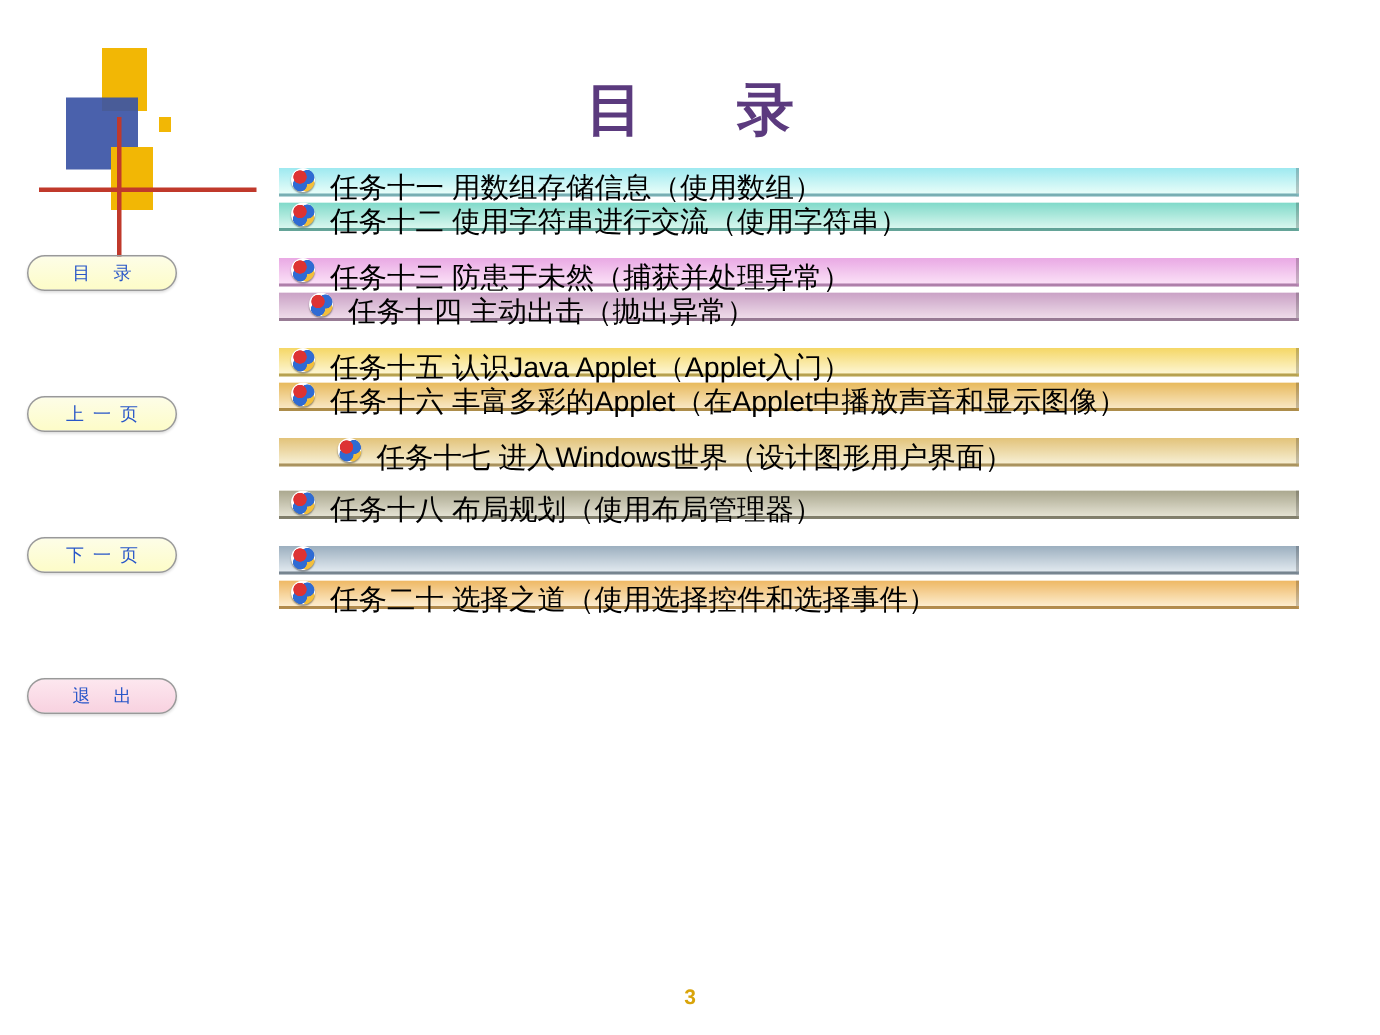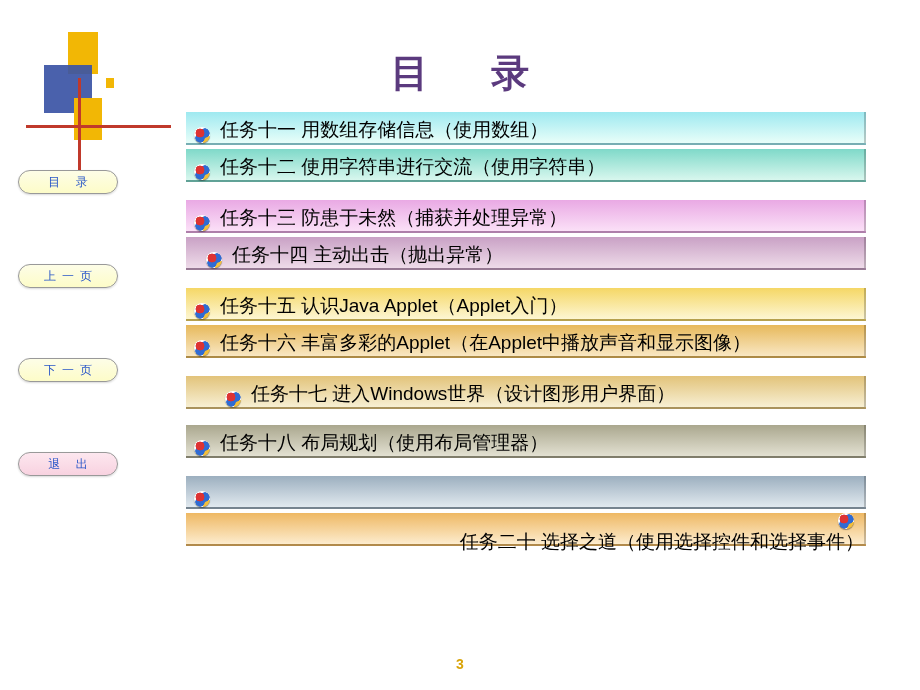--- a/index.html
+++ b/index.html
@@ -115,39 +115,39 @@
       top: 112px;
       width: 700px;
       display: flex;
       flex-direction: column;
       gap: 9px;
     }
     .group { display:flex; flex-direction:column; gap:4px; margin-bottom:9px; }
     .group:last-child { margin-bottom:0; }
     .item {
       width: 680px;
-      height: 33px;
+      height: 19px;
       display: flex;
-      align-items: flex-end;
+      align-items: flex-start;
       padding-left: 8px;
       border-bottom: 2px solid rgba(0,0,0,0.25);
       border-right: 2px solid rgba(0,0,0,0.2);
       background: #eee;
       cursor: pointer;
     }
     .item.cyan1   { background: linear-gradient(#9ee9f0, #e8fef9); }
     .item.cyan2   { background: linear-gradient(#7fd9c9, #d8f7ee); }
     .item.pink1   { background: linear-gradient(#e9a9e4, #fbe0f7); }
     .item.pink2   { background: linear-gradient(#c9a1c5, #eedbe9); padding-left: 20px; }
     .item.yellow1 { background: linear-gradient(#f5d766, #fdf6d2); }
     .item.yellow2 { background: linear-gradient(#e7b95b, #f9e7c3); }
     .item.gold1   { background: linear-gradient(#e2c37a, #f7efd3); padding-left: 39px; }
     .item.gold2   { background: linear-gradient(#aaa78e, #e3e1d2); margin-top: 12px; }
     .item.slate1  { background: linear-gradient(#9cafbf, #e1e9ef); }
-    .item.orange1 { background: linear-gradient(#eeb863, #fdecce); flex-direction: column; }
+    .item.orange1 { background: linear-gradient(#eeb863, #fdecce); }
     .bullet {
       width: 16px;
       height: 16px;
       border-radius: 50%;
       margin-right: 10px;
       background:
         radial-gradient(circle at 6px 6px, #d33 30%, transparent 33%),
         radial-gradient(circle at 11px 6px, #2f6bd3 30%, transparent 33%),
         radial-gradient(circle at 6px 11px, #2f6bd3 30%, transparent 33%),
         radial-gradient(circle at 11px 11px, #f3bf3b 30%, transparent 33%),

